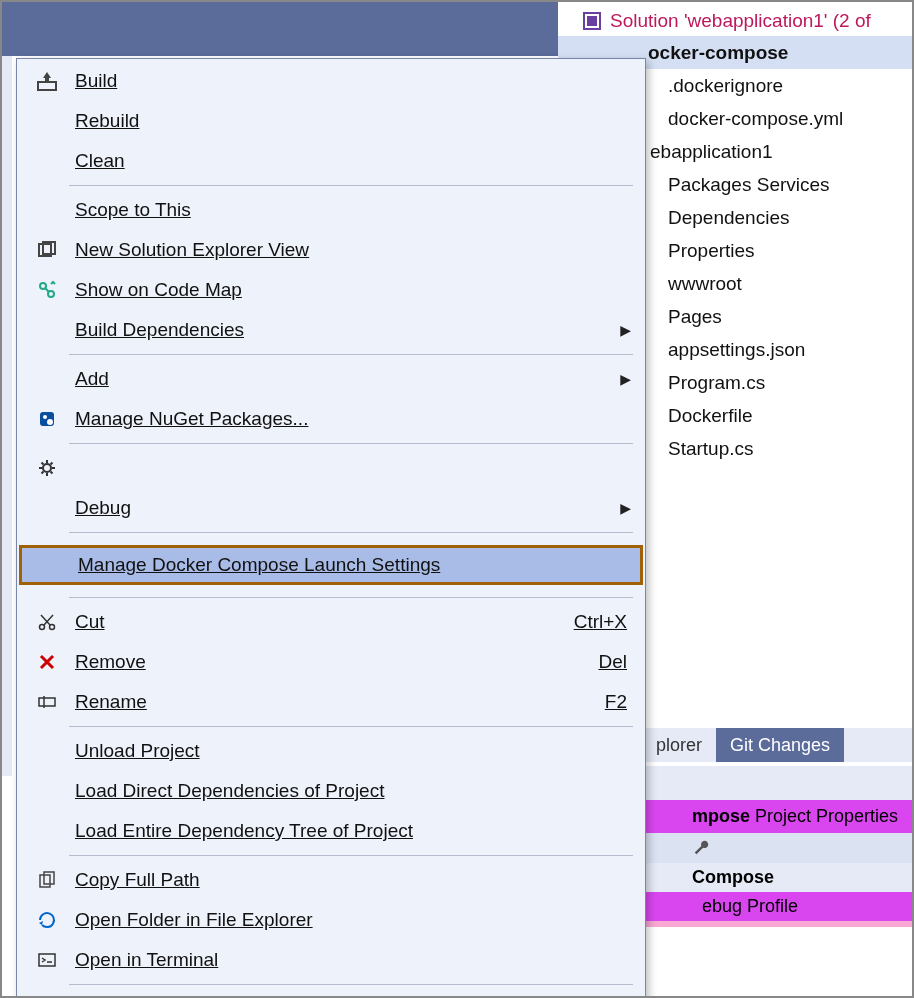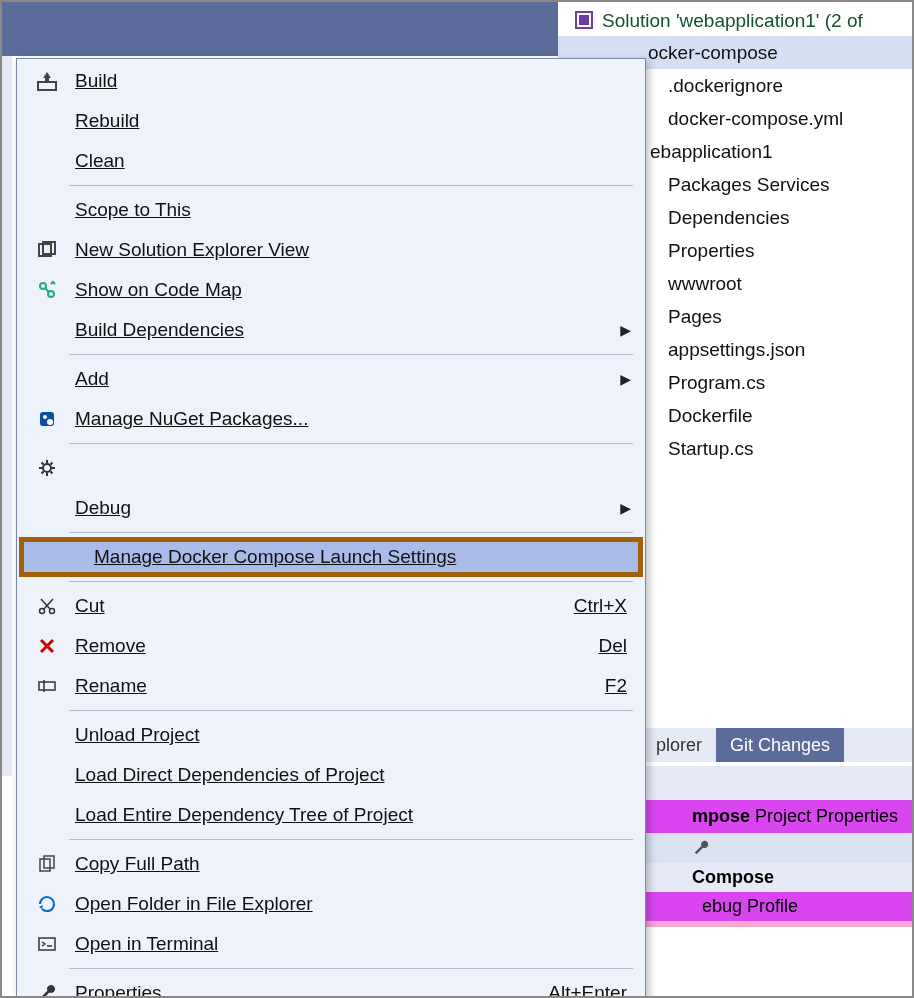--- a/index.html
+++ b/index.html
@@ -31,40 +31,40 @@
   
   .right-pane {
     position: absolute;
     top: 0; right: 0;
     width: 354px;
     height: 998px;
     background: #fff;
   }
   .sol-header {
     margin-top: 4px;
-    padding: 4px 6px 4px 16px;
+    padding: 4px 6px 4px 24px;
     display: flex;
-    align-items: flex-start;
+    align-items: center;
     font-size: 19px;
-    color: #14532d;
+    color: #be185d;
     white-space: nowrap;
   }
   .sol-header svg { margin-right: 8px; }
   .tree {
     font-size: 19px;
     color: #111;
   }
   .tree-row {
     height: 33px;
     display: flex;
     align-items: center;
     padding-left: 110px;
     white-space: nowrap;
   }
-  .tree-row.bold { font-weight: 400; padding-left: 90px; }
+  .tree-row.bold { font-weight: 700; padding-left: 90px; }
   .tree-row.selected { background: #d4dff4; }
   .tabs-row {
     position: absolute;
     top: 726px;
     left: 640px;
     right: 0;
     height: 34px;
     display: flex;
     align-items: stretch;
     background: #e6eaf6;
@@ -134,23 +134,23 @@
     color: #111;
   }
   .cm-item .arrow {
     position: absolute;
     right: 14px;
     font-size: 14px;
     color: #222;
   }
   .cm-item.highlight {
     background: #a9bce8;
-    border: 5px solid #a16207;
-    margin: 4px 2px;
-    padding-left: 70px;
+    border: 3px solid #a16207;
+    margin: 12px 2px;
+    padding-left: 56px;
   }
   .cm-sep {
     height: 1px;
     background: #b6bccf;
     margin: 4px 12px 4px 52px;
   }
   .cm-icon {
     position: absolute;
     left: 16px;
     width: 28px; height: 28px;

